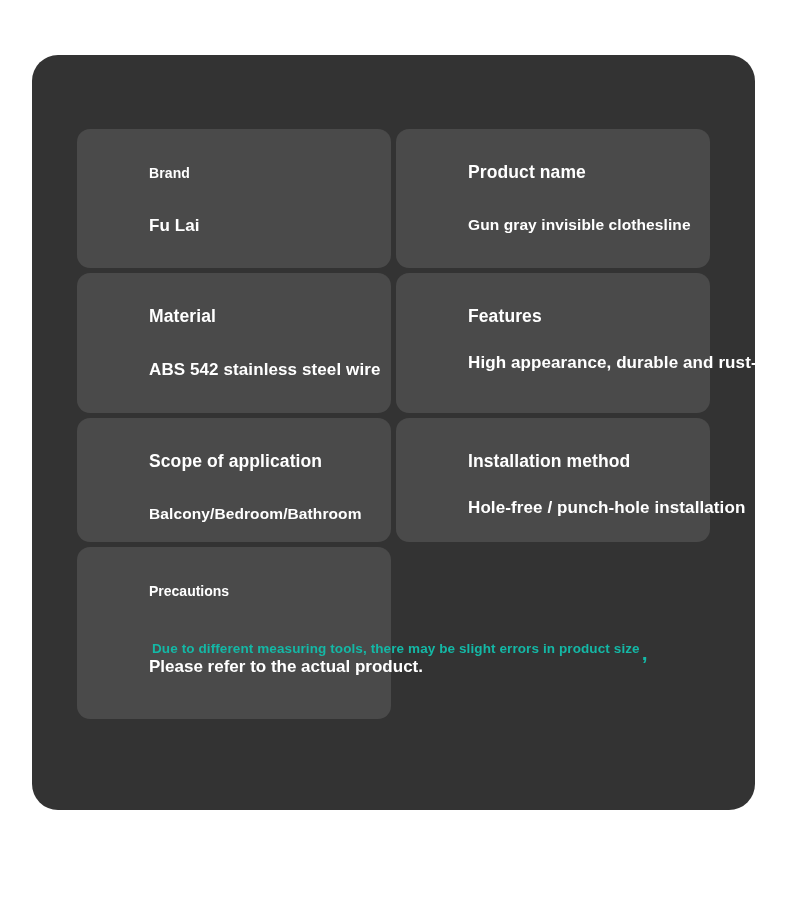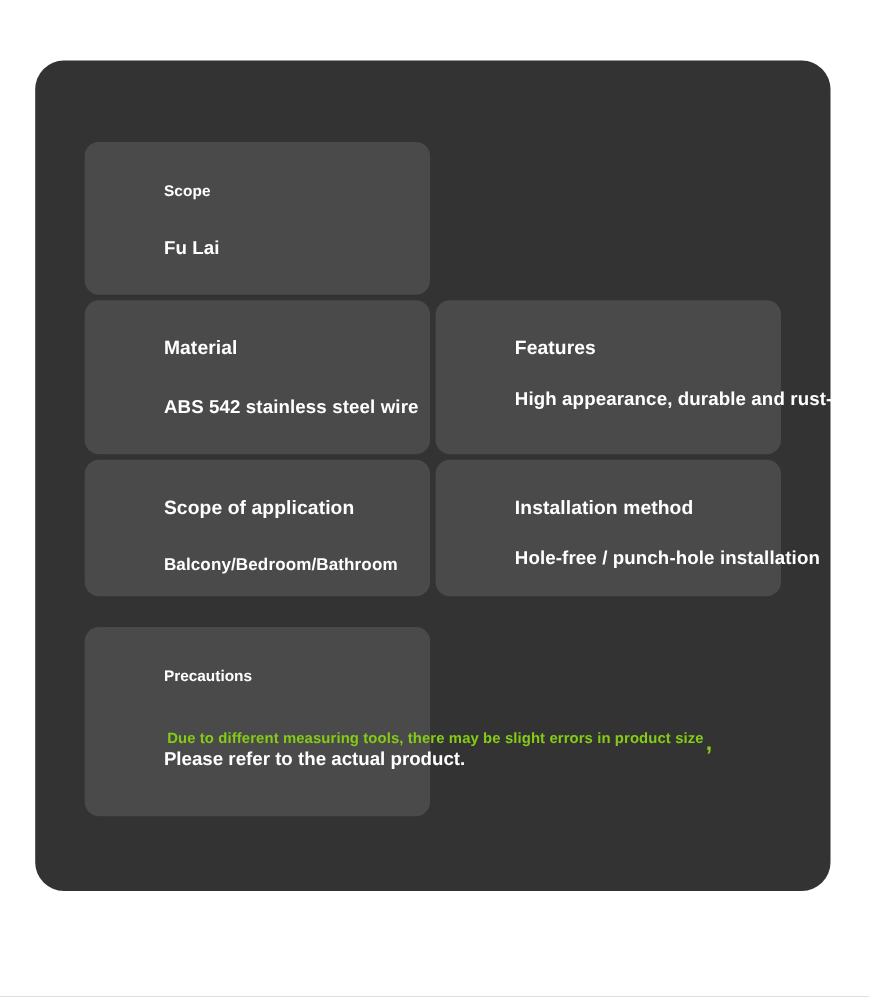--- a/index.html
+++ b/index.html
@@ -52,21 +52,20 @@
   }
 
   .card-r1 { height: 139px; }
   .card-r2 { height: 140px; }
   .card-r3 { height: 124px; }
 
   .card-full {
     width: 633px;
     flex: 0 0 633px;
     height: 172px;
-    margin-top: 23px;
   }
 
   .card-inner {
     position: absolute;
     left: 72px;
     top: 0;
     right: 0;
     height: 100%;
   }
 
@@ -128,21 +127,21 @@
     color: #ffffff;
     white-space: nowrap;
   }
 
   .prec-line1 {
     position: absolute;
     top: 87px;
     left: 3px;
     font-size: 13.5px;
     font-weight: bold;
-    color: #84cc16;
+    color: #14b8a6;
     white-space: nowrap;
     letter-spacing: 0.1px;
   }
 
   .prec-comma {
     font-size: 21px;
     position: relative;
     top: 7px;
     left: 2px;
   }
@@ -159,22 +158,28 @@
 </style>
 </head>
 <body>
 
 <div id="spec-panel">
   <div id="spec-grid">
 
     <div class="spec-row">
       <div class="spec-card card-r1">
         <div class="card-inner">
-          <div class="spec-label label-sm">Scope</div>
+          <div class="spec-label label-sm">Brand</div>
           <div class="spec-value value-sm">Fu Lai</div>
+        </div>
+      </div>
+      <div class="spec-card card-r1">
+        <div class="card-inner">
+          <div class="spec-label label-lg">Product name</div>
+          <div class="spec-value value-md">Gun gray invisible clothesline</div>
         </div>
       </div>
     </div>
 
     <div class="spec-row">
       <div class="spec-card card-r2">
         <div class="card-inner">
           <div class="spec-label label-lg">Material</div>
           <div class="spec-value value-sm">ABS 542 stainless steel wire</div>
         </div>

